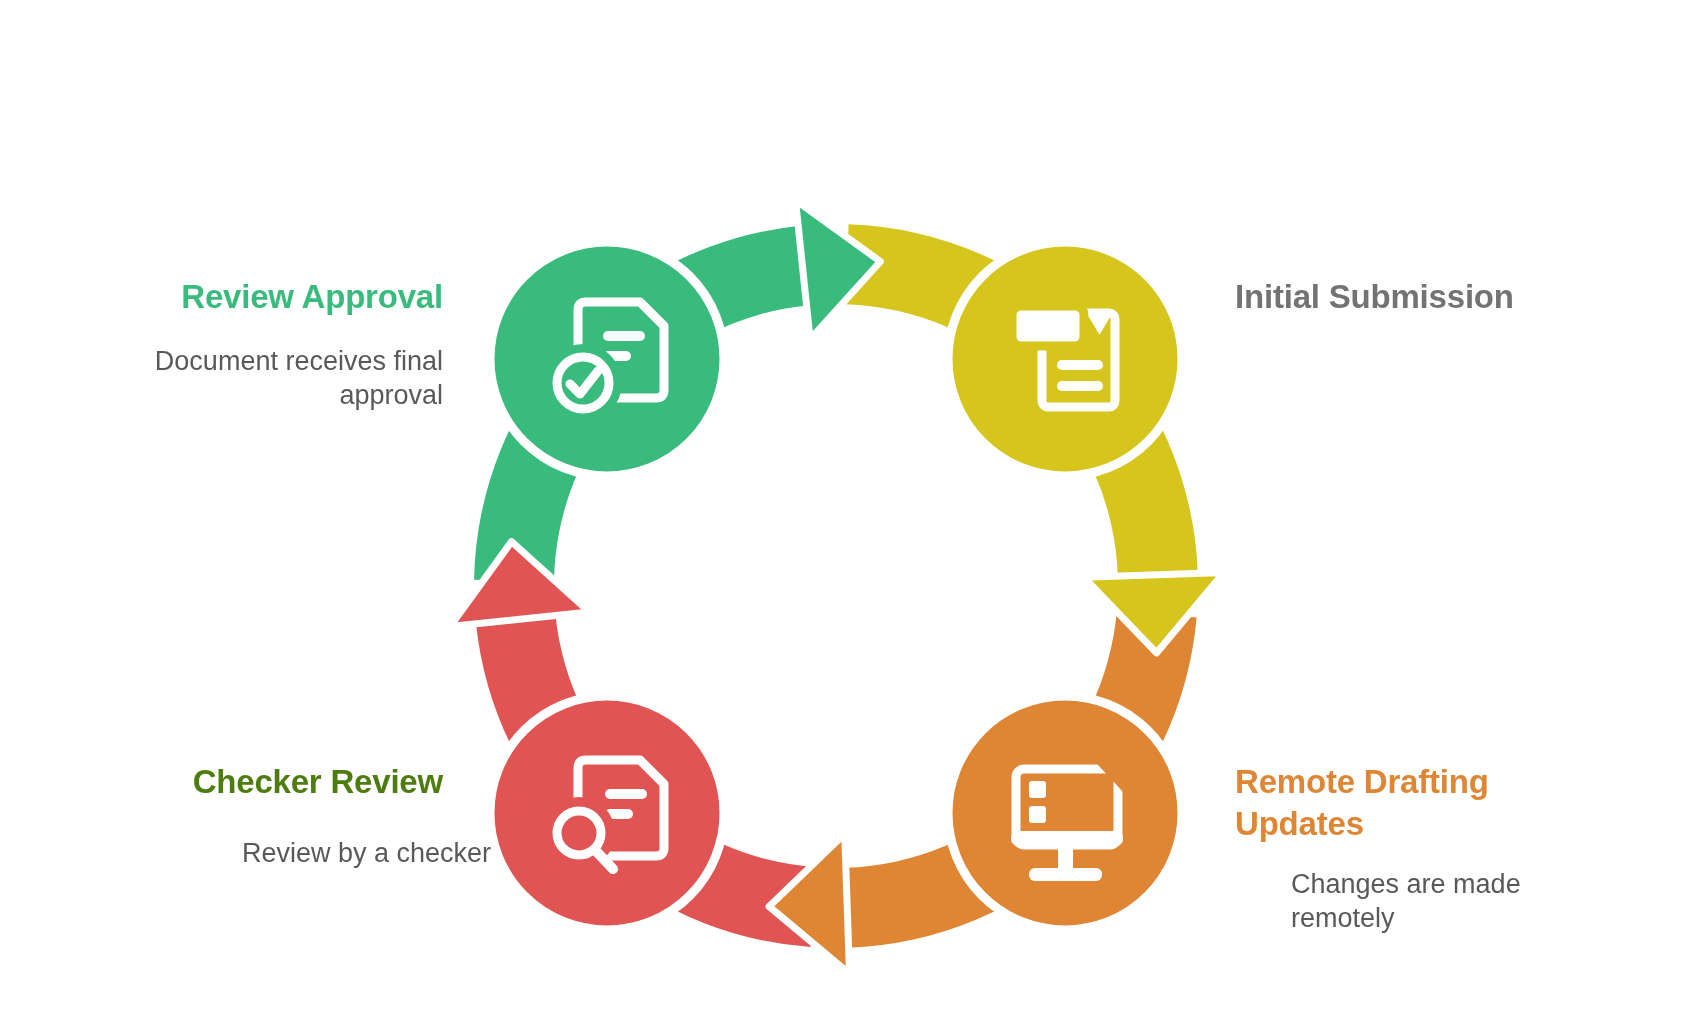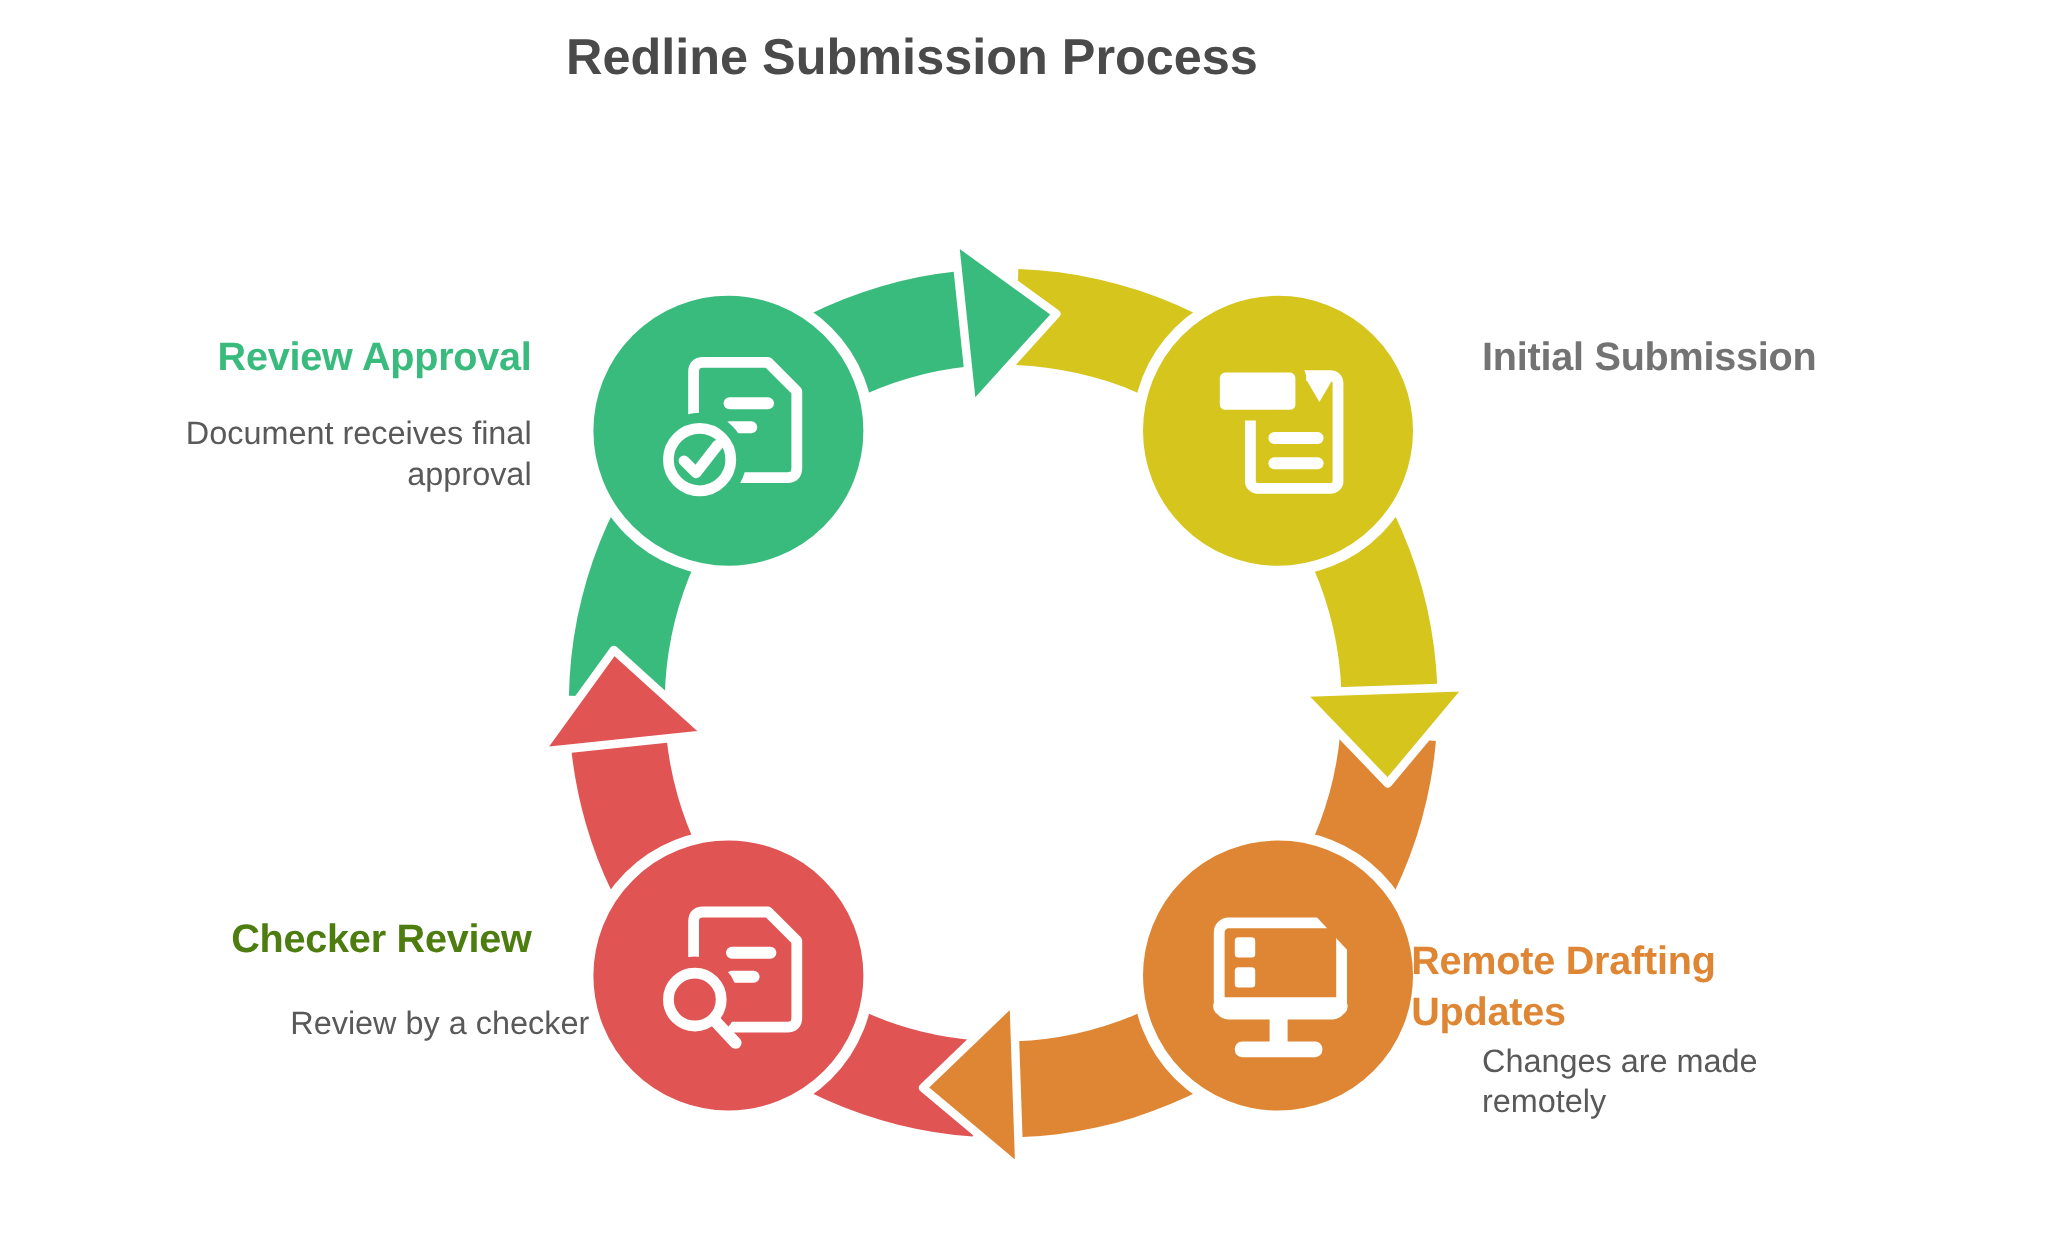--- a/index.html
+++ b/index.html
@@ -37,31 +37,30 @@
   }
   .align-right { text-align: right; }
   .align-left  { text-align: left; }
   .nowrap { white-space: nowrap; }
 
   
   .fa-label { top: 276px; right: 1261px; }
   .fa-desc  { top: 344px; right: 1261px; width: 320px; }
   .is-label { top: 276px; left: 1235px; }
   .is-desc  { top: 344px; left: 1235px; width: 285px; }
-  .rd-label { top: 761px; left: 1176px; width: 330px; margin-top: 19px; }
-  .rd-desc  { top: 867px; left: 1235px; width: 240px; }
+  .rd-label { top: 761px; left: 1235px; width: 330px; }
+  .rd-desc  { top: 867px; left: 1291px; width: 240px; }
   .cr-label { top: 761px; right: 1261px; }
   .cr-desc  { top: 836px; right: 1213px; }
 </style>
 </head>
 <body>
 
 <div class="canvas">
 
-  <h1 class="title" style="color: rgb(74, 74, 74);">Redline Submission Process</h1>
 
   <svg class="diagram-svg" width="1704" height="1032" viewBox="0 0 1704 1032">
 
     <path d="M474.1 579.7 A362 362 0 0 1 798.2 226.0 L806.5 305.5 A282 282 0 0 0 554.0 581.1 Z" fill="#3abb7e"></path>
     <path d="M848.6 224.2 A362 362 0 0 1 1197.8 573.4 L1117.8 576.2 A282 282 0 0 0 845.8 304.2 Z" fill="#d6c51d"></path>
     <path d="M1196.6 617.6 A362 362 0 0 1 848.6 947.8 L845.8 867.8 A282 282 0 0 0 1116.9 610.6 Z" fill="#df8634"></path>
     <path d="M810.7 947.1 A362 362 0 0 1 476.0 623.8 L555.5 615.5 A282 282 0 0 0 816.3 867.3 Z" fill="#e05454"></path>
 
     <polygon points="795.5,200.1 810.1,339.3 880.4,261.5" stroke="#ffffff" stroke-width="7" stroke-linejoin="round" fill="#3abb7e"></polygon>
     <polygon points="1223.8,572.5 1083.8,577.3 1156.5,652.9" stroke="#ffffff" stroke-width="7" stroke-linejoin="round" fill="#d6c51d"></polygon>

